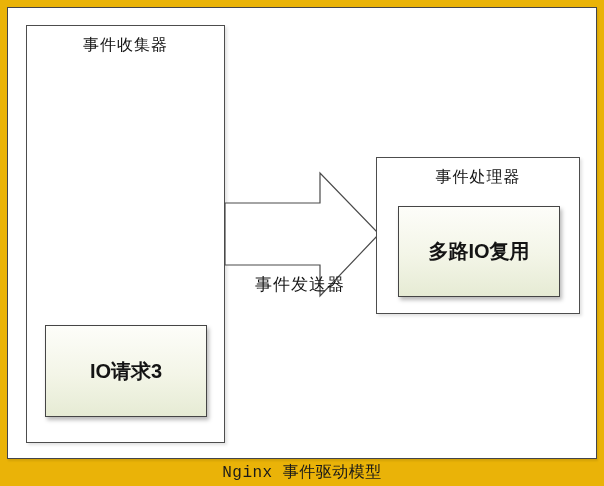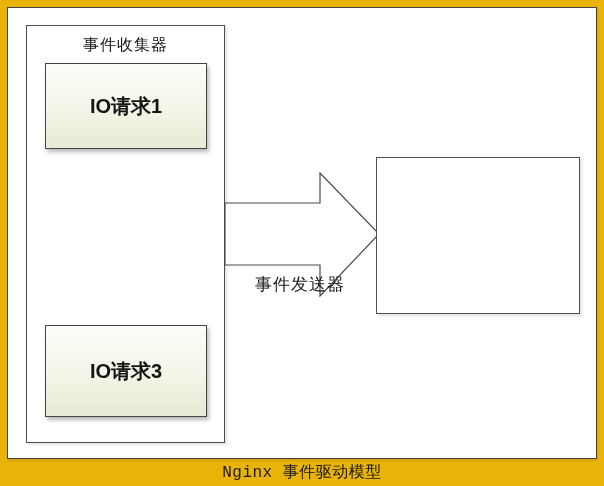--- a/index.html
+++ b/index.html
@@ -119,28 +119,29 @@
   }
 </style>
 </head>
 <body>
 
 <div class="stage">
   <div class="frame">
 
     <div class="group-box collector">
       <div class="group-title">事件收集器</div>
-      <div class="grad-box io-box io1">IO请求1</div>
       <div class="grad-box io-box io3">IO请求3</div>
     </div>
 
     <svg class="arrow-svg" viewBox="0 0 158 128">
       <polygon class="arrow-shape" points="1,39 96,39 96,9 155,70 96,132 96,101 1,101" transform="translate(0,-8)"></polygon>
     </svg>
     <div class="arrow-label">事件发送器</div>
 
     <div class="group-box processor">
+      <div class="group-title">事件处理器</div>
+      <div class="grad-box mux-box">多路IO复用</div>
     </div>
 
   </div>
 
   <div class="caption">Nginx 事件驱动模型</div>
 </div>
 
 </body></html>

